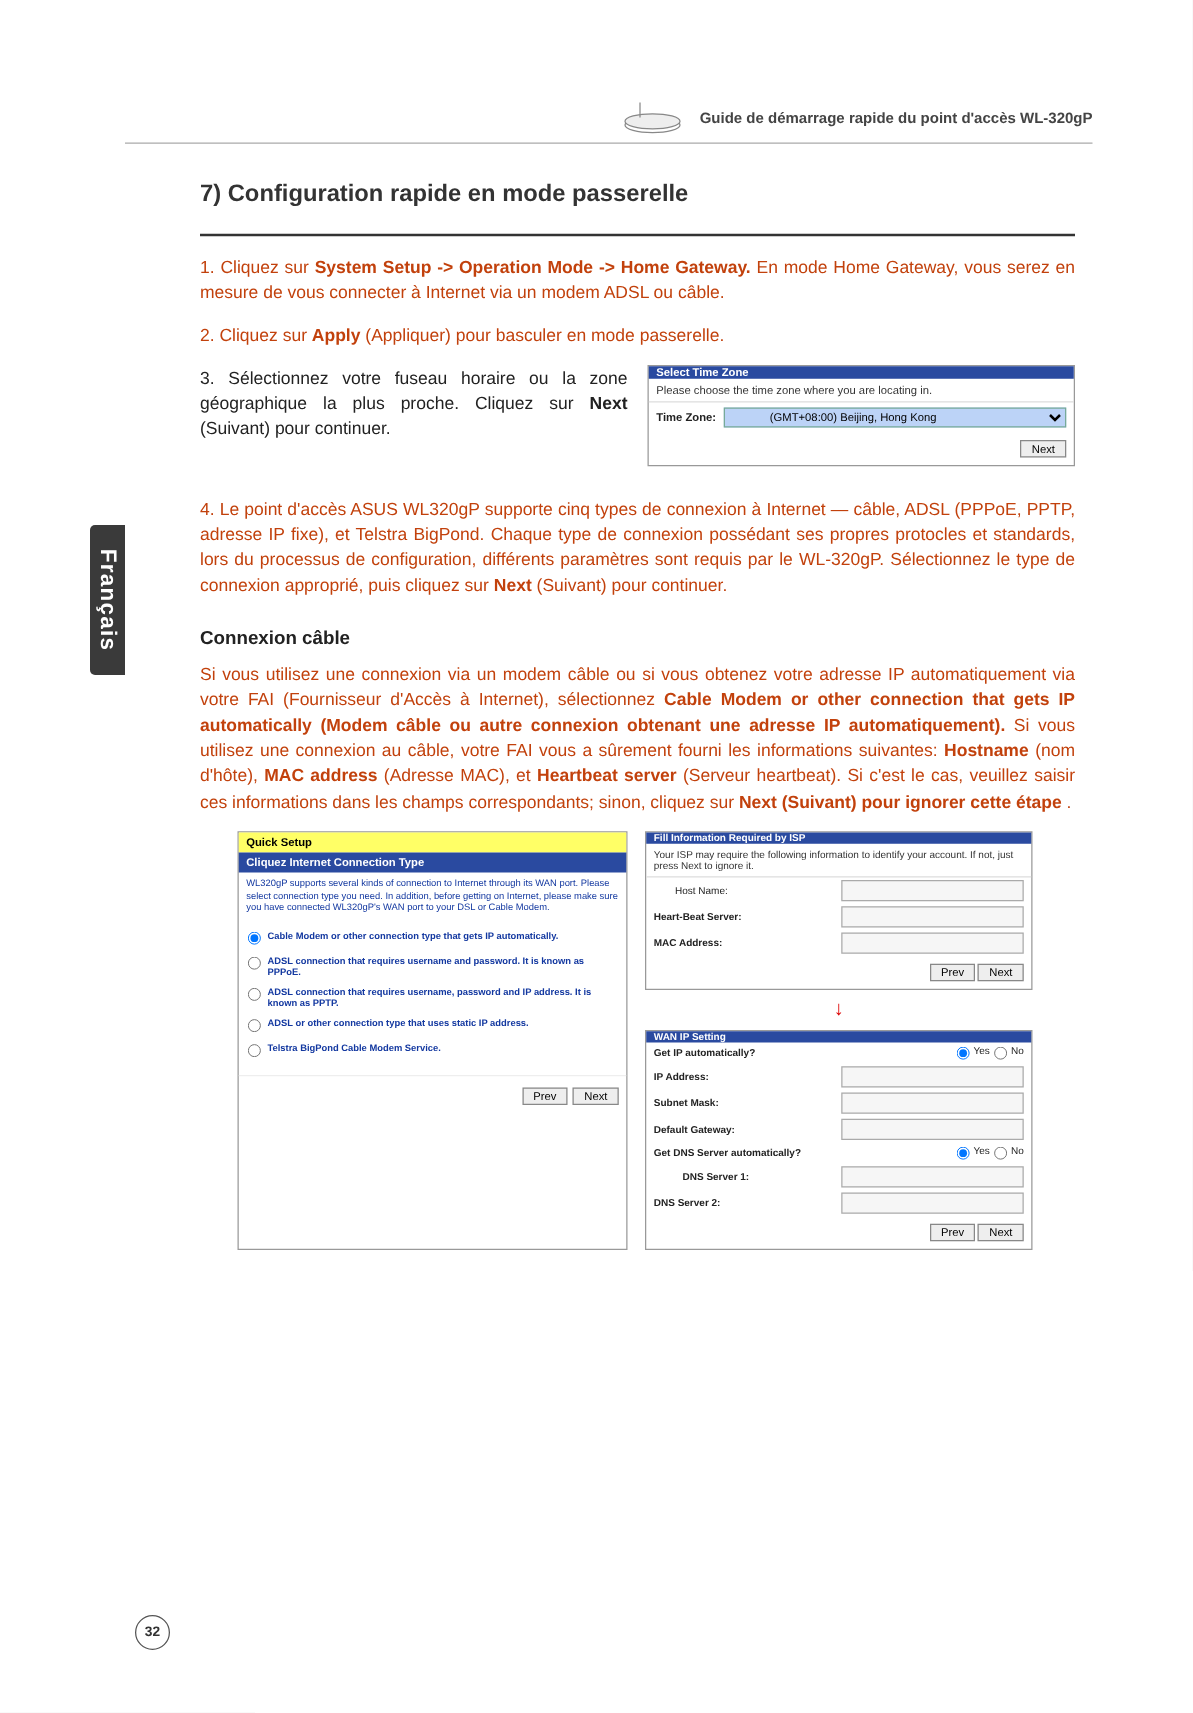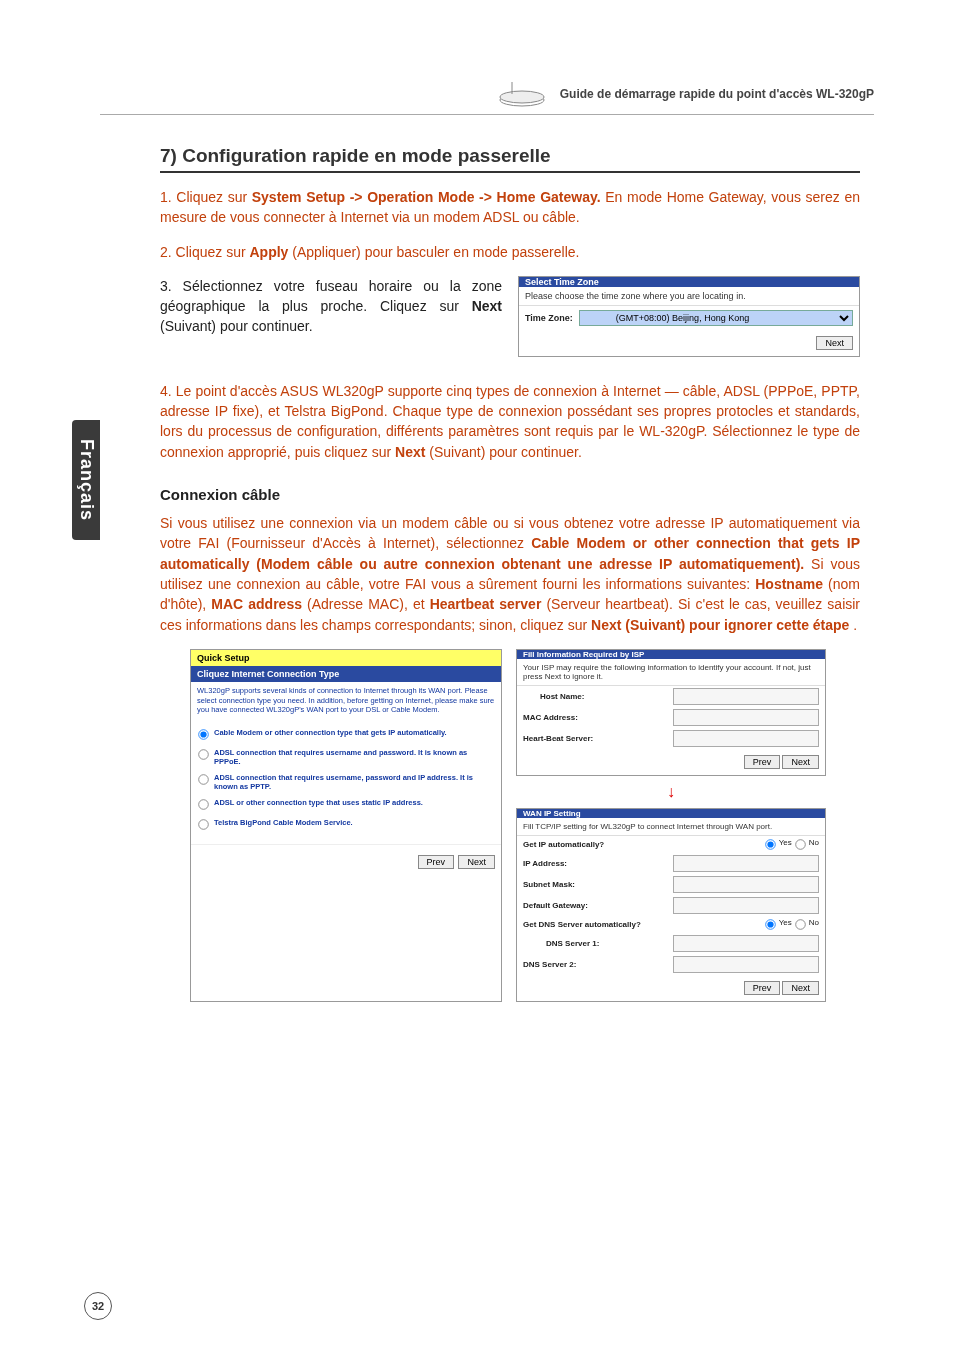--- a/index.html
+++ b/index.html
@@ -57,21 +57,21 @@
   }
   .content {
     margin-left: 60px;
     width: 700px;
   }
   h2.section-title {
     font-size: 19px;
     font-weight: bold;
     color: #333;
     border-bottom: 2px solid #333;
-    padding-bottom: 4px;
+    padding-bottom: 20px;
     margin: 0 0 14px 0;
   }
   p {
     font-size: 14px;
     line-height: 1.45;
     margin: 0 0 14px 0;
     text-align: justify;
     color: #c2410c;
   }
   .step3-row {
@@ -205,21 +205,21 @@
   }
   .radio-pair {
     font-size: 8px;
     display: flex;
     align-items: flex-start;
     gap: 2px;
   }
   .radio-pair input { transform: scale(0.8); margin:0; }
   .page-num-circle {
     position: absolute;
-    left: 84px;
+    left: 108px;
     bottom: 50px;
     width: 26px;
     height: 26px;
     border: 1.5px solid #555;
     border-radius: 50%;
     display: flex;
     align-items: center;
     justify-content: center;
     font-size: 11px;
     font-weight: bold;
@@ -340,42 +340,41 @@
           <button class="mini-btn">Next</button>
         </div>
       </div>
 
       <div class="right-col">
 
         <div class="isp-panel mini-panel">
           <div class="mp-header">Fill Information Required by ISP</div>
           <div class="mp-sub">Your ISP may require the following information to identify your account. If not, just press Next to ignore it.</div>
           <div class="mp-row">
-              <span style="font-weight:bold;padding-left:17px;">Host Name:</span>
+              <span style="font-weight:normal;padding-left:17px;">Host Name:</span>
+              <input class="field-input" style="">
+            </div>
+          <div class="mp-row">
+              <span style="font-weight:bold;">Heart-Beat Server:</span>
               <input class="field-input" style="">
             </div>
           <div class="mp-row">
               <span style="font-weight:bold;">MAC Address:</span>
-              <input class="field-input" style="">
-            </div>
-          <div class="mp-row">
-              <span style="font-weight:bold;">Heart-Beat Server:</span>
               <input class="field-input" style="">
             </div>
           <div class="mp-footer">
             <button class="mini-btn">Prev</button>
             <button class="mini-btn">Next</button>
           </div>
         </div>
 
         <div class="arrow-down">↓</div>
 
         <div class="wan-panel mini-panel">
           <div class="mp-header">WAN IP Setting</div>
-          <div class="mp-sub">Fill TCP/IP setting for WL320gP to connect Internet through WAN port.</div>
           <div class="mp-row">
             <span style="font-weight:bold;">Get IP automatically?</span>
             <span class="radio-pair">
               <input type="radio" name="gip" checked="" style="">
                 <span>Yes</span>
               <input type="radio" name="gip" style="">
                 <span>No</span>
             </span>
           </div>
           <div class="mp-row">

